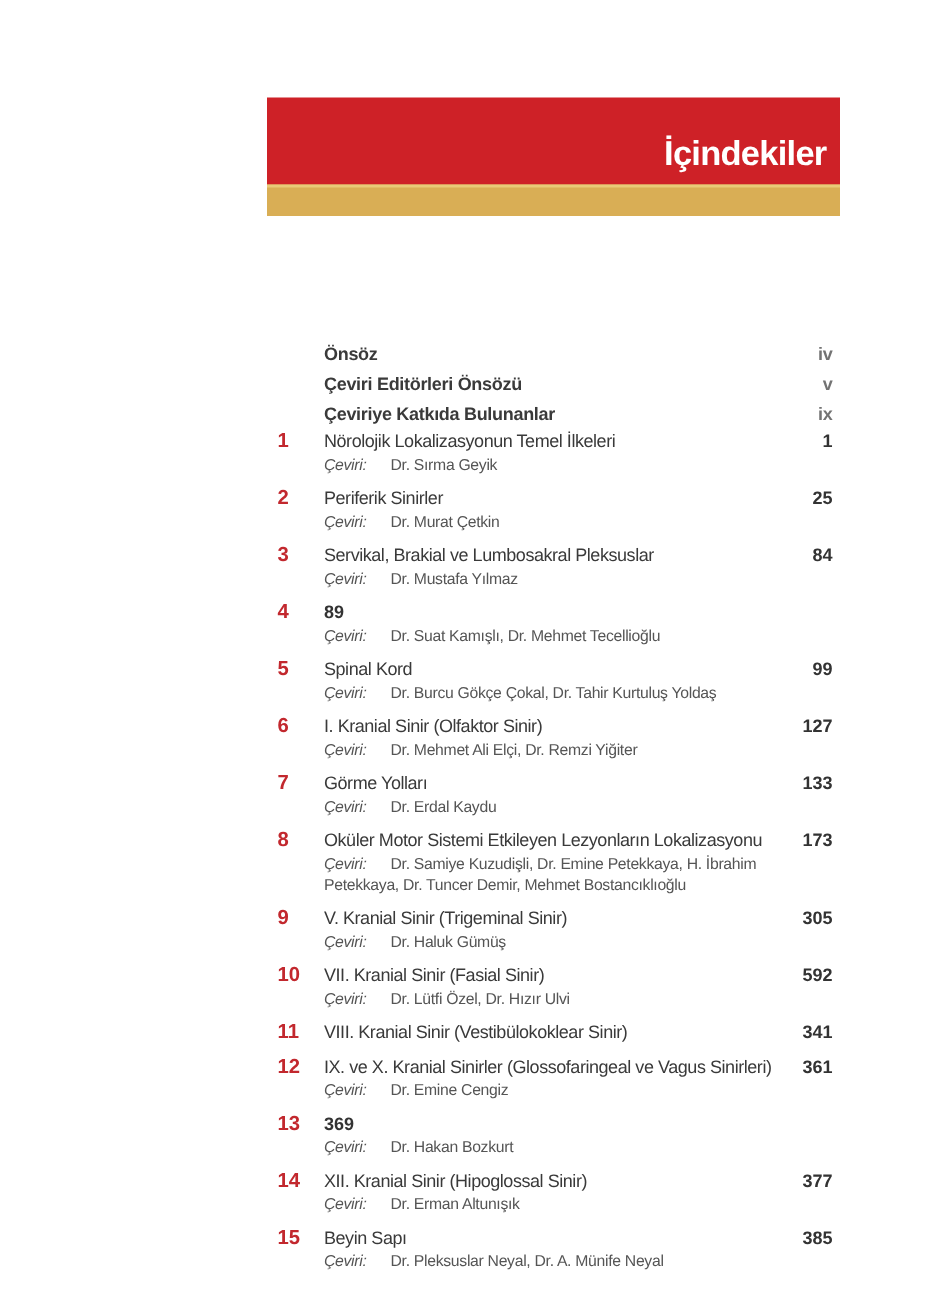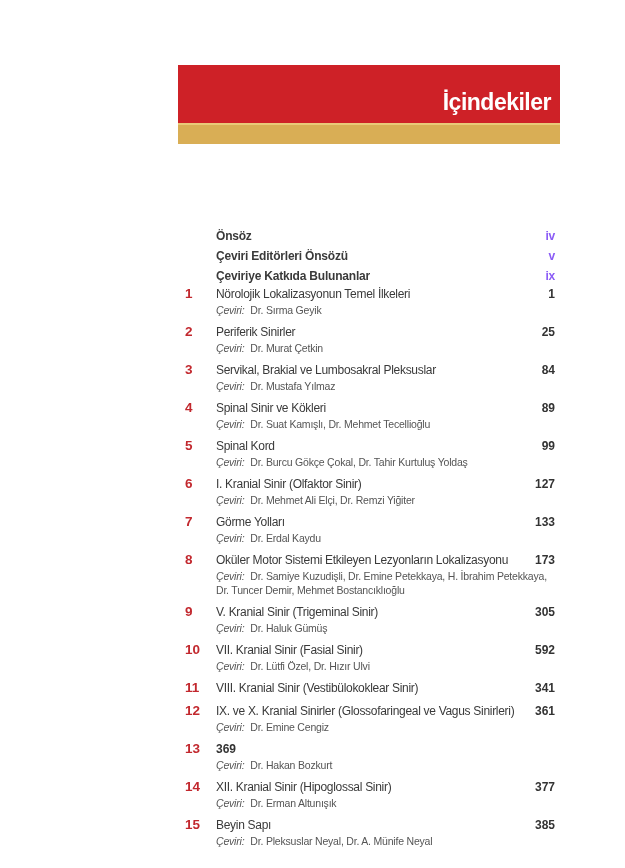--- a/index.html
+++ b/index.html
@@ -44,21 +44,21 @@
     width: 370px;
   }
   .front-matter { margin-bottom: 0; font-weight: bold; }
   .front-row {
     display: flex; justify-content: space-between;
     margin-left: 31px;
     font-size: 12px; line-height: 20px;
     color: var(--title-ink);
     letter-spacing: -0.2px;
   }
-  .front-page { color: #8b5cf6; margin-left: 28px; }
+  .front-page { color: #737373; margin-left: 28px; }
   .chapter { margin-bottom: 7px; }
   .ch-row {
     display: grid;
     grid-template-columns: 31px 1fr auto;
     align-items: baseline;
   }
   .ch-num {
     color: var(--num-red);
     font-weight: bold;
     font-size: 13.5px;
@@ -78,21 +78,21 @@
     line-height: 15px;
   }
   .ch-translator {
     margin-left: 31px;
     margin-top: 1px;
     font-size: 10.5px;
     line-height: 14px;
     color: var(--trans-ink);
     letter-spacing: -0.2px;
   }
-  .ch-translator em { font-style: italic; margin-right: 6px; }
+  .ch-translator em { font-style: italic; margin-right: 16px; }
 </style>
 </head>
 <body>
 
 <div class="page">
   <header>
     <div class="banner-red">
       <h1>İçindekiler</h1>
     </div>
     <div class="banner-gold"></div>
@@ -145,21 +145,20 @@
       <span class="ch-page">84</span>
     </div>
     <div class="ch-translator">
       <em>Çeviri:</em><span>Dr. Mustafa Yılmaz</span>
     </div>
   </div>
 
   <div class="chapter">
     <div class="ch-row">
       <span class="ch-num">4</span>
-      <span class="ch-title">Spinal Sinir ve Kökleri</span>
       <span class="ch-page">89</span>
     </div>
     <div class="ch-translator">
       <em>Çeviri:</em><span>Dr. Suat Kamışlı, Dr. Mehmet Tecellioğlu</span>
     </div>
   </div>
 
   <div class="chapter">
     <div class="ch-row">
       <span class="ch-num">5</span>

